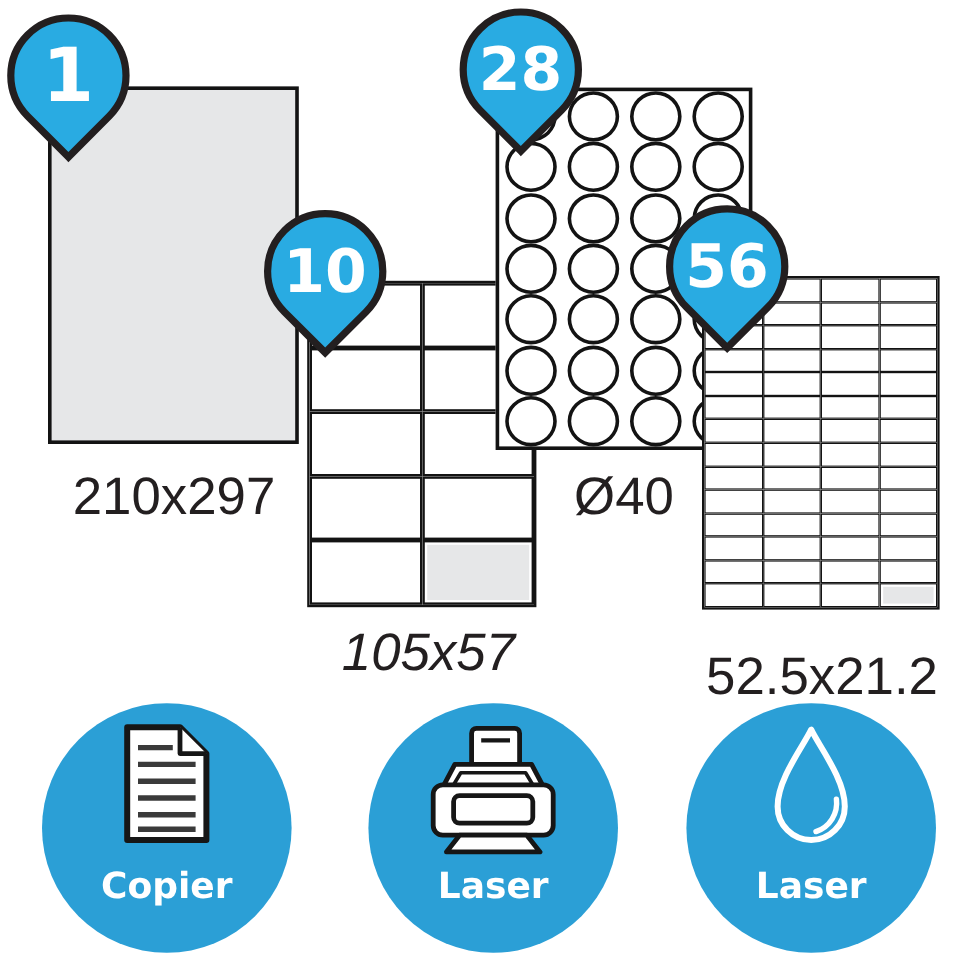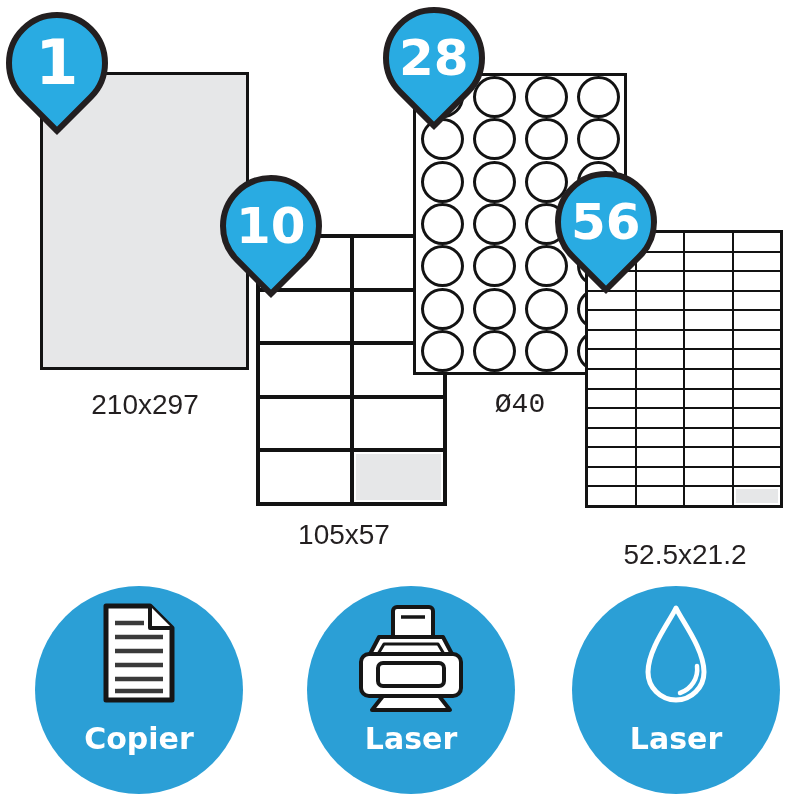--- a/index.html
+++ b/index.html
@@ -27,24 +27,24 @@
        display:flex;align-items:center;justify-content:center;}
   .pin span{transform:rotate(45deg);color:#fff;font-weight:bold;font-size:50px;
        font-family:"DejaVu Sans",sans-serif;line-height:1;}
   #pin-1{left:6px;top:12px;}
   #pin-1 span{font-size:62px;}
   #pin-10{left:220px;top:175px;}
   #pin-28{left:383px;top:7px;}
   #pin-56{left:555px;top:171px;}
 
   
-  .dim{position:absolute;color:#231F20;font-size:28px;text-align:center;white-space:nowrap;}
+  .dim{position:absolute;color:#231F20;font-size:44px;text-align:center;white-space:nowrap;}
   #dim-a4{left:40px;top:389px;width:210px;}
-  #dim-28{left:413px;top:389px;width:214px;font-family:Liberation Mono, monospace;}
-  #dim-10{left:240px;top:519px;width:208px;}
+  #dim-28{left:413px;top:389px;width:214px;}
+  #dim-10{left:253px;top:519px;width:208px;font-style:italic;}
   #dim-56{left:573px;top:539px;width:224px;}
 
   
   .badge{position:absolute;width:208px;height:208px;border-radius:50%;
          background:var(--badge,#2B9FD6);display:flex;flex-direction:column;align-items:center;}
   #badge-copier{left:35px;top:586px;}
   #badge-laser{left:307px;top:586px;}
   #badge-inkjet{left:572px;top:586px;}
   .badge .icon{height:108px;margin-top:16px;display:flex;align-items:flex-start;justify-content:center;}
   .badge .blabel{margin-top:14px;color:#fff;font-weight:bold;font-size:30px;

